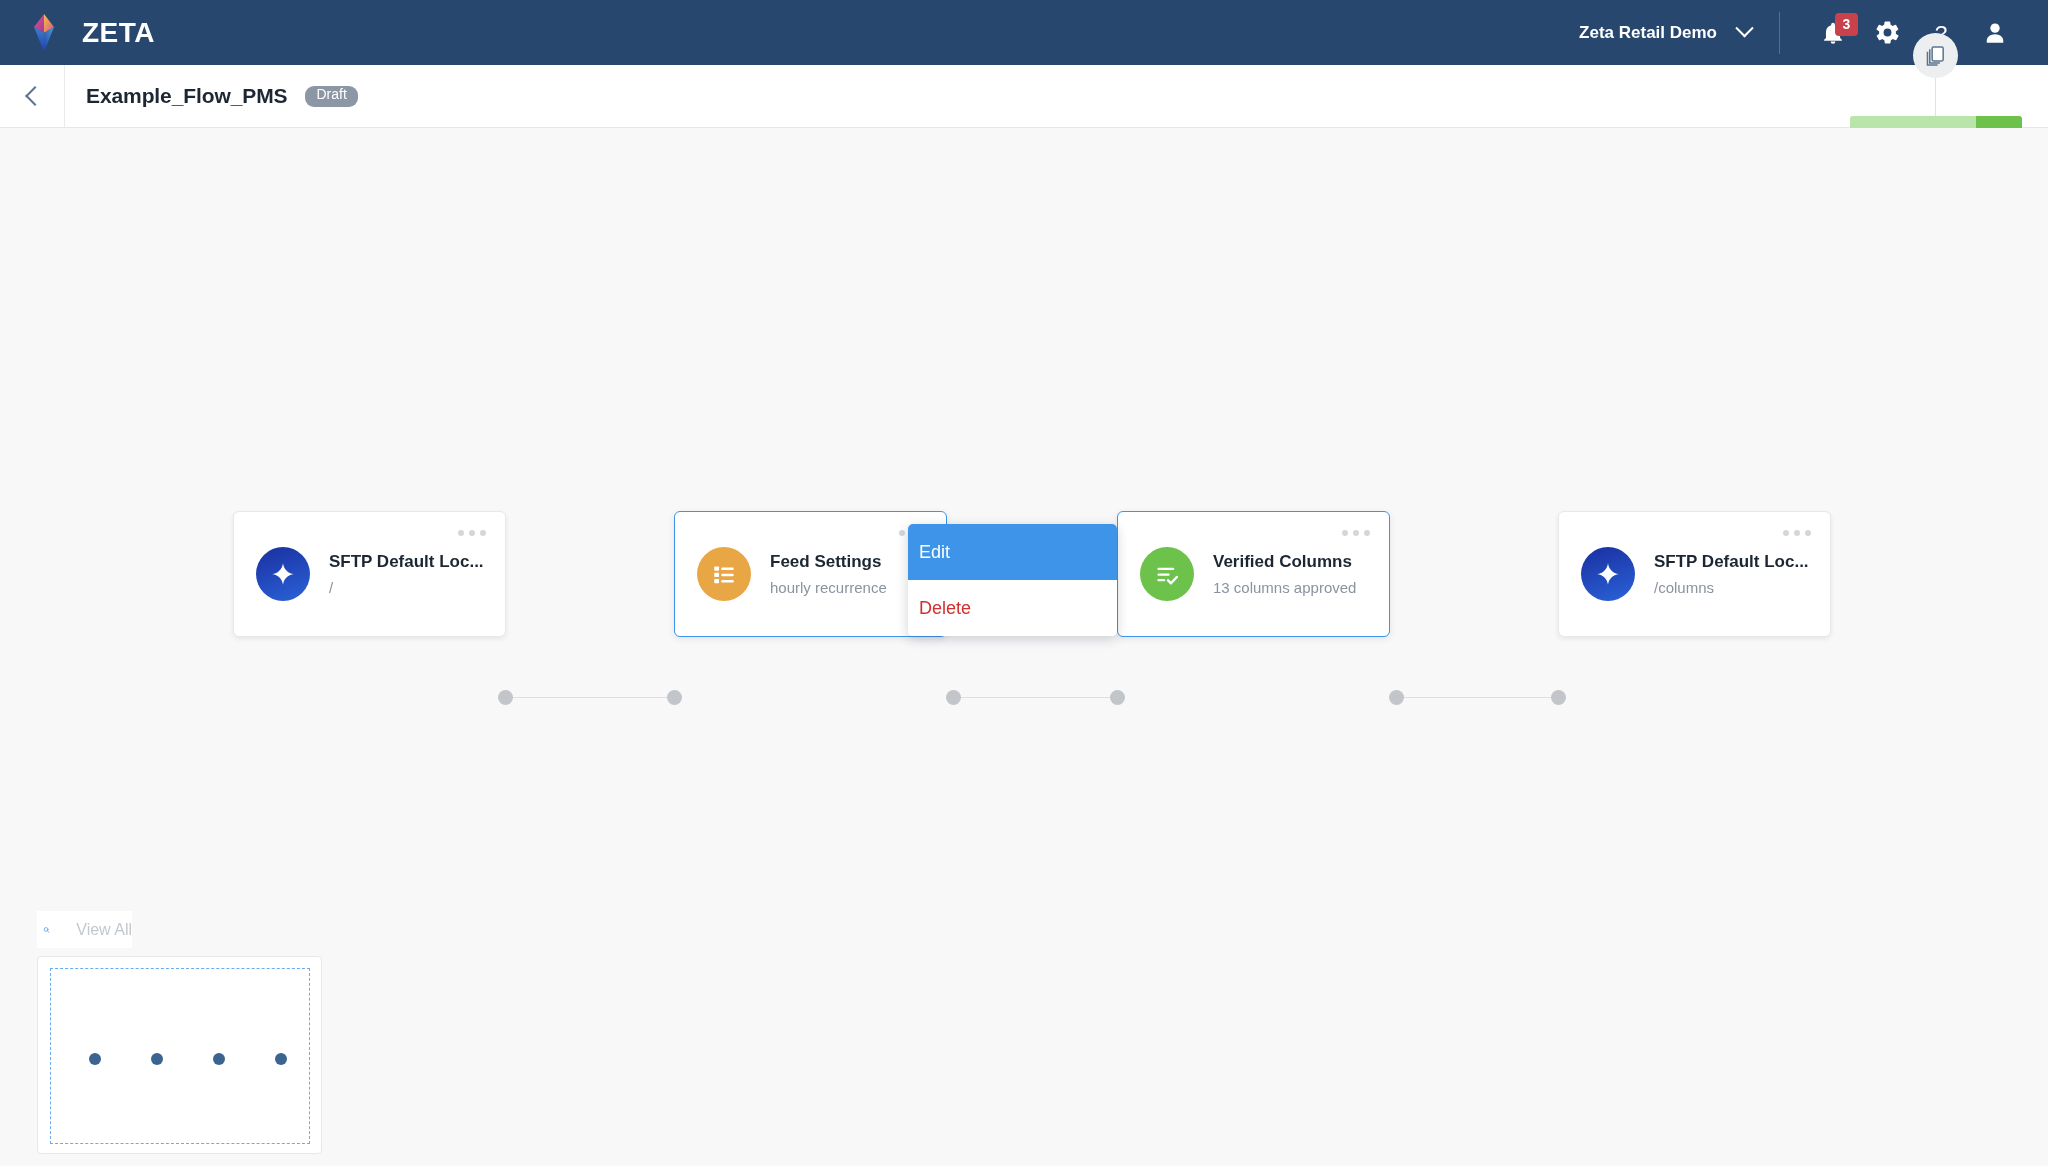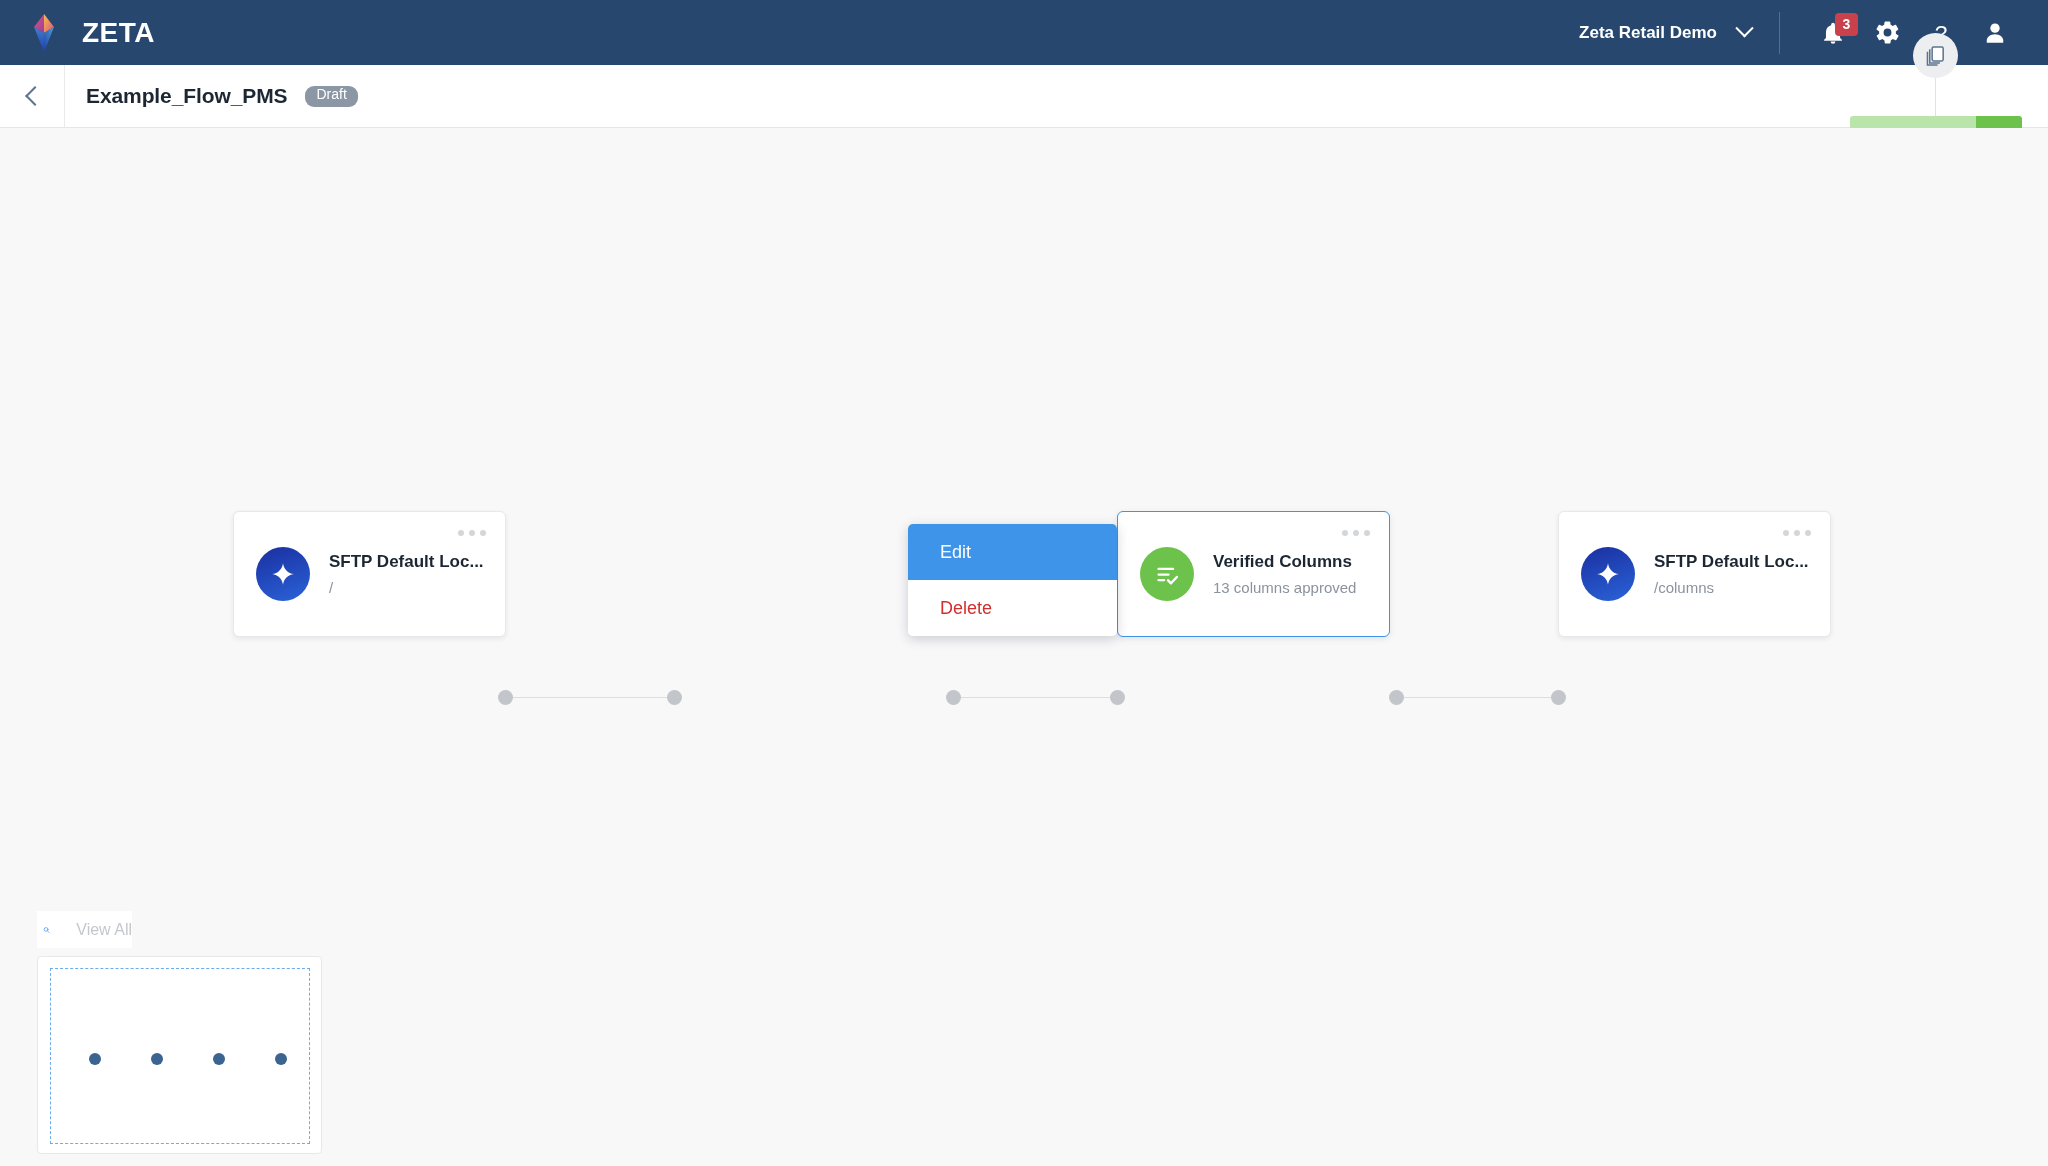--- a/index.html
+++ b/index.html
@@ -260,21 +260,21 @@
     background: #ffffff;
     border-radius: 5px;
     box-shadow: 0 3px 12px rgba(35,45,60,0.22);
     overflow: hidden;
     z-index: 40;
   }
   .ctx-item {
     height: 56px;
     display: flex;
     align-items: center;
-    padding-left: 32px;
+    padding-left: 11px;
     font-size: 18px;
     cursor: pointer;
   }
   .ctx-item.active { background: #3d94e8; color: #ffffff; }
   .ctx-item.danger { color: #d32f2f; background: #ffffff; text-align: center; }
 
   
   .minimap-wrap { position: absolute; left: 37px; top: 783px; }
   .minimap-header {
     display: flex;
@@ -427,20 +427,41 @@
       <div class="node-title">SFTP Default Loc...</div>
       <div class="node-sub">/</div>
     </div>
     <div class="node-dots">
         <i></i>
         <i></i>
         <i></i>
       </div>
   </div>
 
+  <div class="node selected" style="left:674px; top:383px;">
+    <div class="node-icon ic-feed">
+      <svg width="26" height="26" viewBox="0 0 24 24" fill="#ffffff">
+        <rect x="3" y="5" width="4.4" height="4" rx="0.7"></rect>
+        <rect x="9.4" y="6" width="11.6" height="2.2" rx="1.1"></rect>
+        <rect x="3" y="10.8" width="4.4" height="4" rx="0.7"></rect>
+        <rect x="9.4" y="11.8" width="11.6" height="2.2" rx="1.1"></rect>
+        <rect x="3" y="16.6" width="4.4" height="4" rx="0.7"></rect>
+        <rect x="9.4" y="17.6" width="11.6" height="2.2" rx="1.1"></rect>
+      </svg>
+    </div>
+    <div class="node-text">
+      <div class="node-title">Feed Settings</div>
+      <div class="node-sub">hourly recurrence</div>
+    </div>
+    <div class="node-dots">
+        <i></i>
+        <i></i>
+        <i></i>
+      </div>
+  </div>
 
   <div class="node selected" style="left:1117px; top:383px;">
     <div class="node-icon ic-verified">
       <svg width="27" height="27" viewBox="0 0 24 24" fill="none" stroke="#ffffff" stroke-width="2" stroke-linecap="round">
         <path d="M4 7h13M4 12h9M4 17h5"></path>
         <path d="M12.5 17.2l2.6 2.6 5.2-5.6" stroke-width="2.2" stroke-linejoin="round"></path>
       </svg>
     </div>
     <div class="node-text">
       <div class="node-title">Verified Columns</div>

